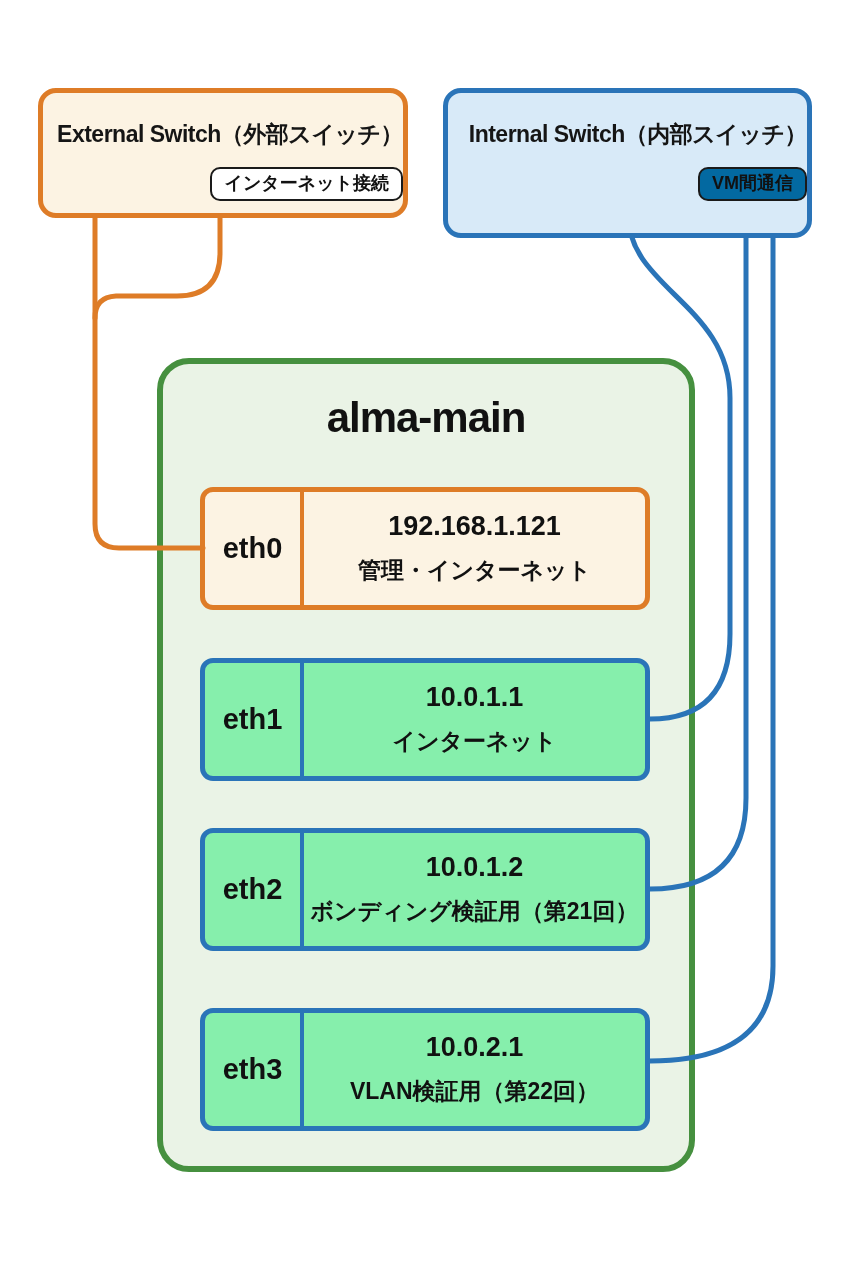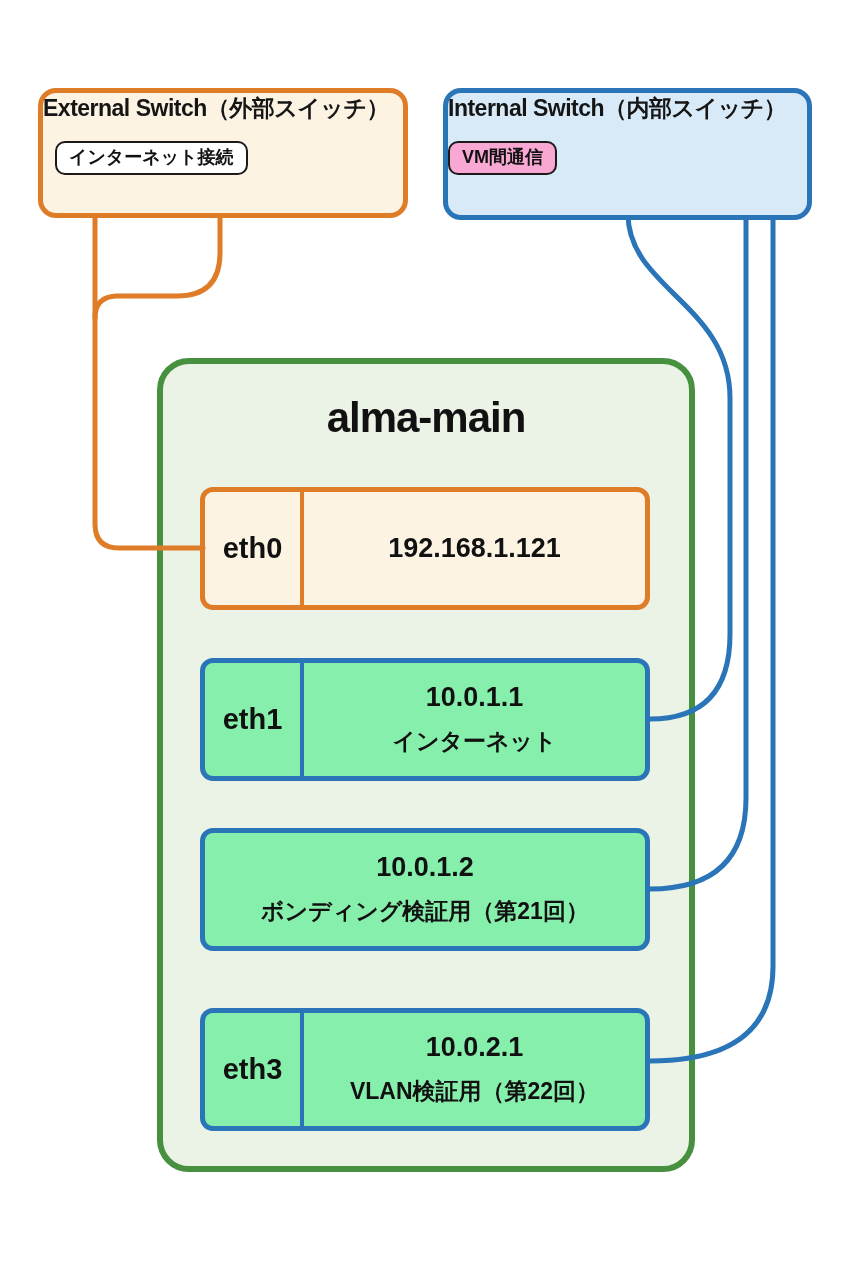--- a/index.html
+++ b/index.html
@@ -22,31 +22,32 @@
     z-index: 5;
     pointer-events: none;
   }
   
   .switch {
     position: absolute;
     box-sizing: border-box;
     border-radius: 18px;
     display: flex;
     flex-direction: column;
-    align-items: flex-start;
+    align-items: flex-end;
+    padding-top: 26px;
     gap: 17px;
     z-index: 10;
   }
   .switch.external {
     left: 38px; top: 88px; width: 370px; height: 130px;
     background: #FCF3E3;
     border: 5px solid #DE7C27;
   }
   .switch.internal {
-    left: 443px; top: 88px; width: 369px; height: 132px;
+    left: 443px; top: 88px; width: 369px; height: 150px;
     background: #D8EAF8;
     border: 5px solid #2A74B8;
   }
   .sw-title {
     font-size: 23px;
     font-weight: bold;
     color: #151515;
     white-space: nowrap;
     letter-spacing: -0.5px;
   }
@@ -54,21 +55,21 @@
     box-sizing: border-box;
     border: 2.5px solid #1a1a1a;
     border-radius: 10px;
     padding: 2px 12px 4px 12px;
     font-size: 18px;
     font-weight: bold;
     color: #111111;
     white-space: nowrap;
   }
   .switch.external .pill { background: #ffffff; margin-left: 12px; }
-  .switch.internal .pill { background: #f9a8d4; }
+  .switch.internal .pill { background: #0369a1; }
   
   .host {
     position: absolute;
     left: 157px; top: 358px;
     width: 538px; height: 814px;
     box-sizing: border-box;
     background: #EAF3E6;
     border: 6px solid #46903F;
     border-radius: 32px;
     z-index: 1;
@@ -157,32 +158,34 @@
     <div class="pill">VM間通信</div>
   </div>
 
   <div class="host">
     <div class="host-title">alma-main</div>
 
     <div class="iface orange row-eth0">
       <div class="iface-name">eth0</div>
       <div class="iface-detail">
         <div class="iface-ip">192.168.1.121</div>
+        <div class="iface-desc">管理・インターネット</div>
       </div>
     </div>
 
     <div class="iface blue row-eth1">
       <div class="iface-name">eth1</div>
       <div class="iface-detail">
         <div class="iface-ip">10.0.1.1</div>
         <div class="iface-desc">インターネット</div>
       </div>
     </div>
 
     <div class="iface blue row-eth2">
+      <div class="iface-name">eth2</div>
       <div class="iface-detail">
         <div class="iface-ip">10.0.1.2</div>
         <div class="iface-desc">ボンディング検証用（第21回）</div>
       </div>
     </div>
 
     <div class="iface blue row-eth3">
       <div class="iface-name">eth3</div>
       <div class="iface-detail">
         <div class="iface-ip">10.0.2.1</div>

